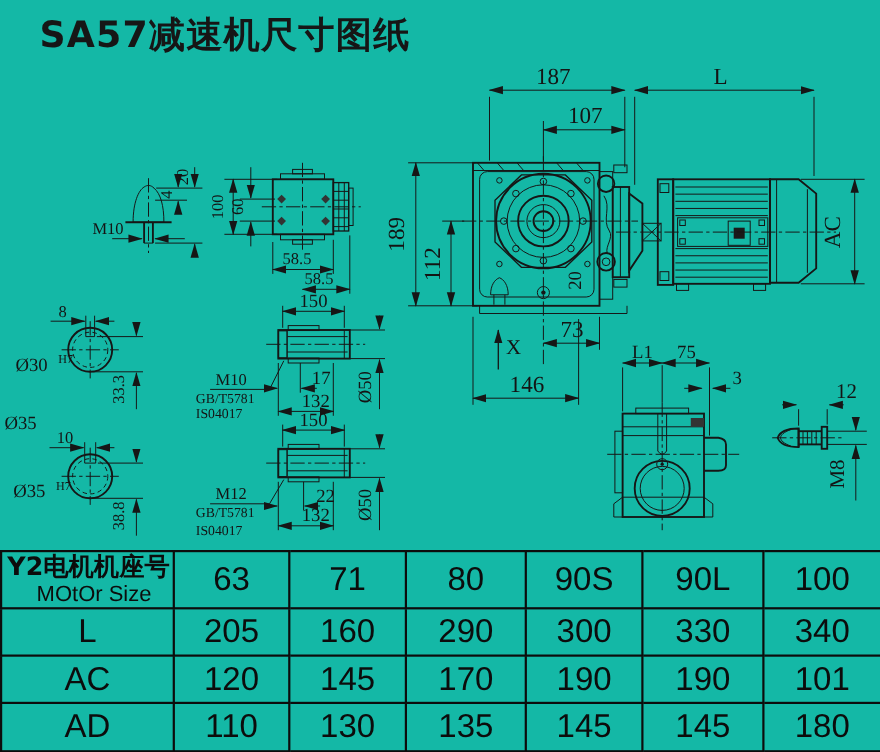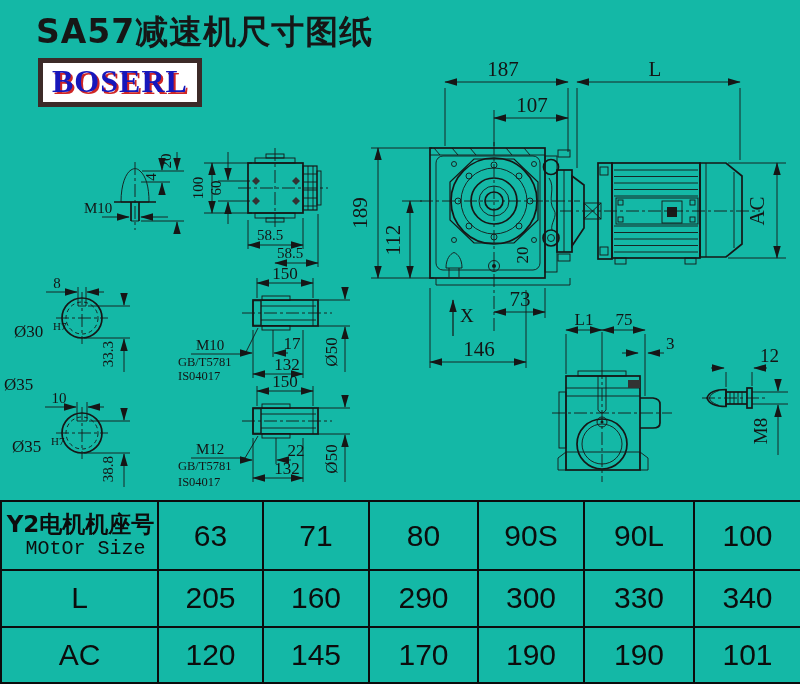--- a/index.html
+++ b/index.html
@@ -22,31 +22,28 @@
   .t15{font-size:15px;} .t12{font-size:12.5px;} .t11{font-size:11px;}
   .mid{text-anchor:middle;}
   table.size-table{position:absolute;left:0;top:500px;width:800px;height:184px;border-collapse:collapse;
        table-layout:fixed;color:#0c0c0c;font-family:"Liberation Sans",sans-serif;}
   table.size-table td{border:2px solid #0c0c0c;text-align:center;vertical-align:middle;
        font-size:30px;padding:0;overflow:hidden;}
   tr.r0{height:47px;} tr.r1{height:42px;} tr.r2{height:42px;} tr.r3{height:43px;}
   td.head-cell{text-align:left;}
   .head-cn{font-size:23px;font-weight:600;line-height:1.15;padding-left:2px;white-space:nowrap;
        font-family:"DejaVu Sans","Liberation Sans",sans-serif;}
-  .head-en{font-size:20px;padding-left:12px;white-space:nowrap;font-family:Liberation Mono, monospace;}
+  .head-en{font-size:20px;padding-left:12px;white-space:nowrap;font-family:Liberation Sans, sans-serif;}
 </style>
 </head>
 <body>
 
 <div class="page">
 
   <div class="title">SA57减速机尺寸图纸</div>
-  <div class="logo">
-    <span>BOSERL</span>
-  </div>
 
   <svg class="drawing" width="800" height="505" viewBox="0 0 800 505">
     <defs>
       <marker id="ar" markerUnits="userSpaceOnUse" markerWidth="13" markerHeight="10" viewBox="0 0 12 9" refX="11.3" refY="4.5" orient="auto-start-reverse">
         <path d="M0,1 L12,4.5 L0,8 Z" fill="#161616"></path>
       </marker>
       <pattern id="h" width="6" height="6" patternUnits="userSpaceOnUse" patternTransform="rotate(45)">
         <path d="M3,0 L3,6" stroke="#161616" stroke-width="0.8"></path>
       </pattern>
     </defs>
@@ -422,16 +419,25 @@
     </tr>
     <tr class="r2">
       <td>AC</td>
       <td>120</td>
       <td>145</td>
       <td>170</td>
       <td>190</td>
       <td>190</td>
       <td>101</td>
     </tr>
+    <tr class="r3">
+      <td>AD</td>
+      <td>110</td>
+      <td>130</td>
+      <td>135</td>
+      <td>145</td>
+      <td>145</td>
+      <td>180</td>
+    </tr>
   </tbody>
     </table>
 
 </div>
 
 </body></html>

